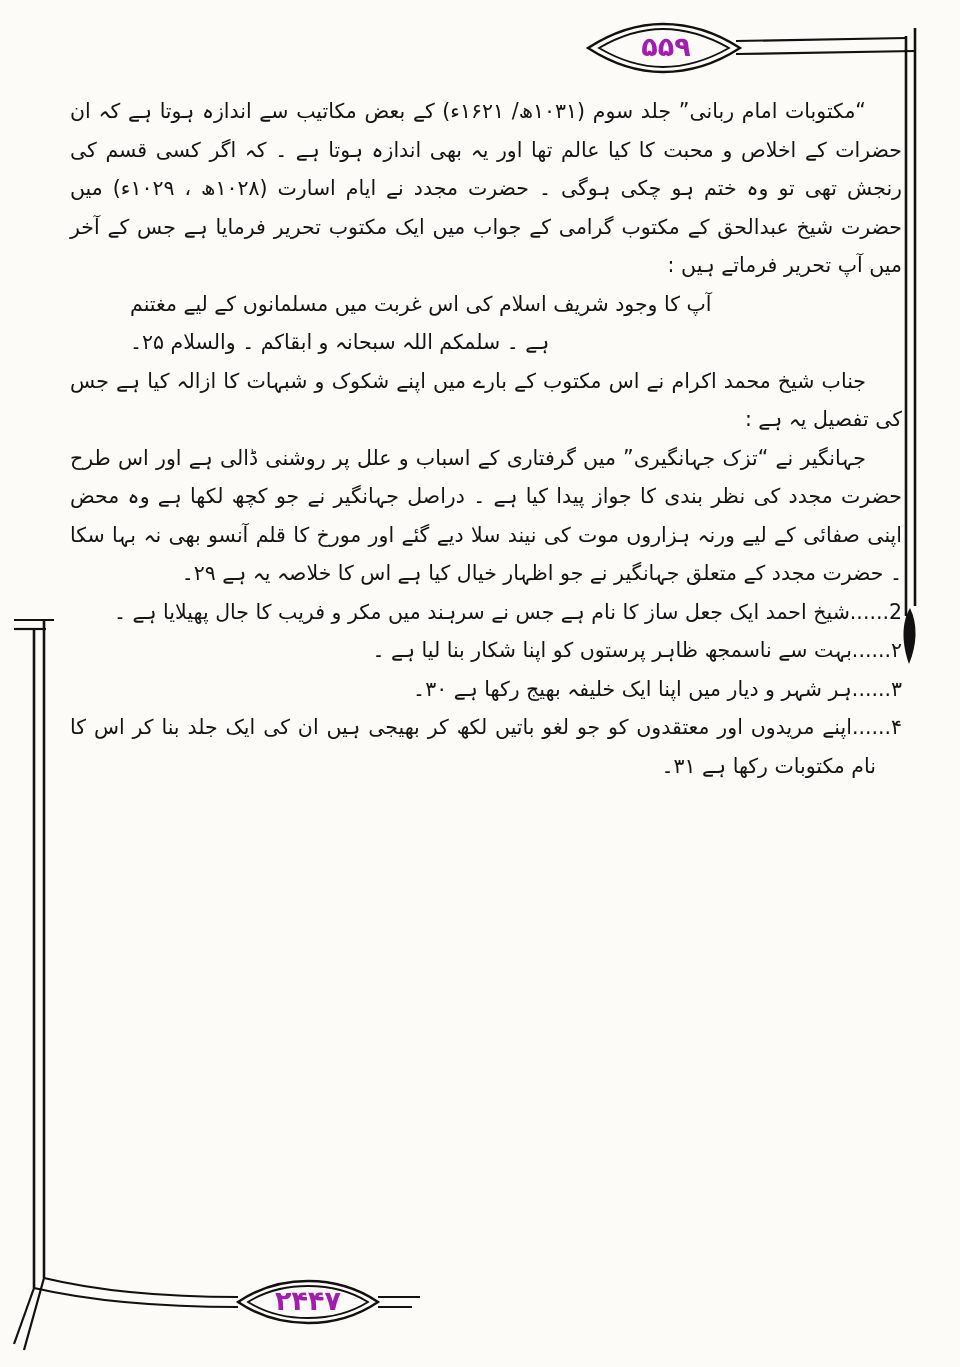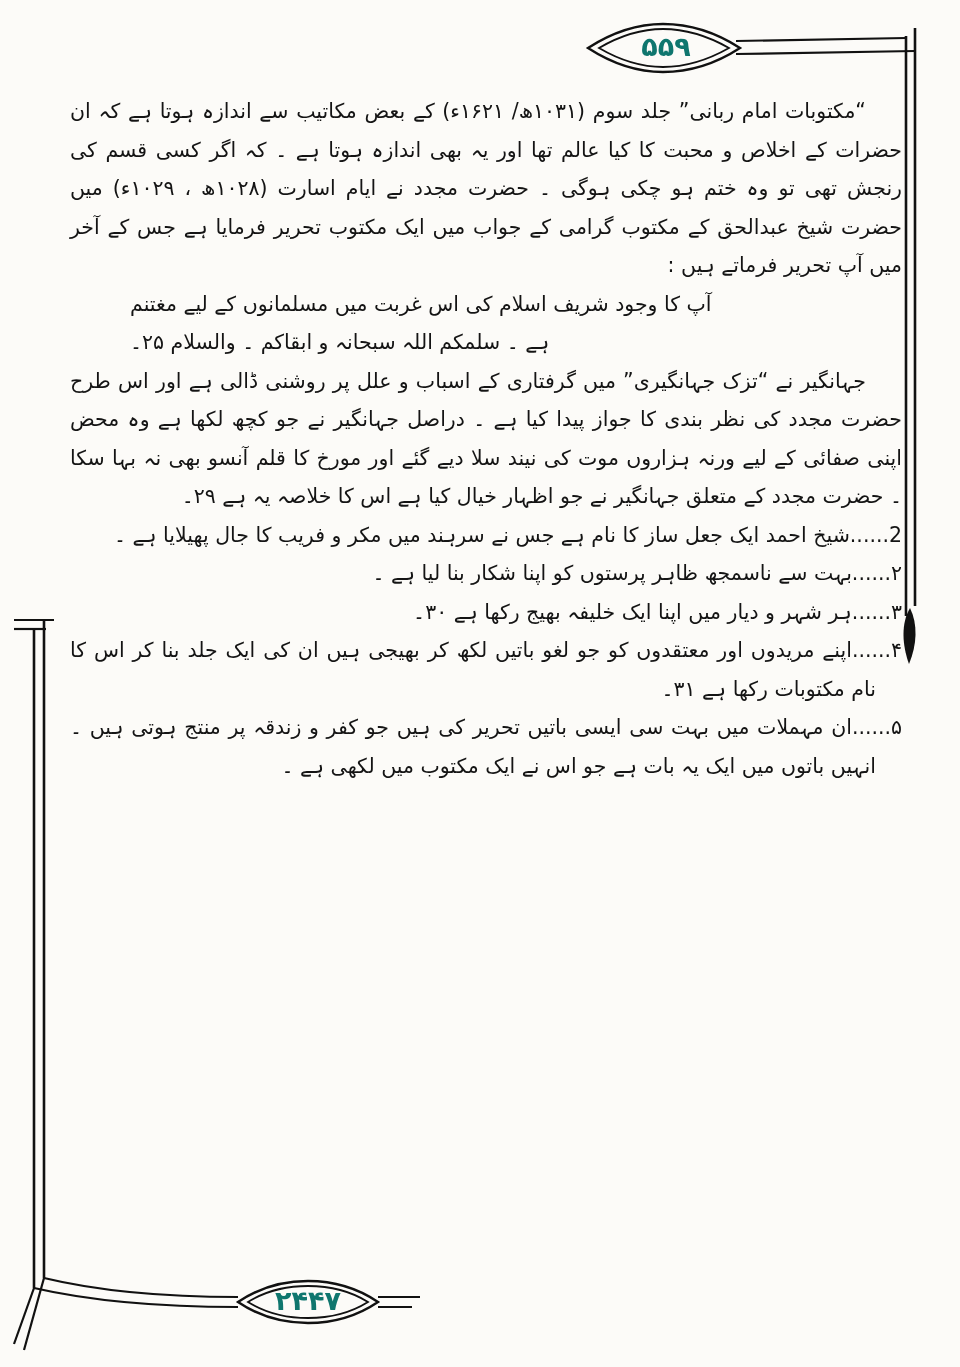--- a/index.html
+++ b/index.html
@@ -25,21 +25,21 @@
     width: 960px;
     height: 1367px;
     pointer-events: none;
   }
   .pagenum {
     position: absolute;
     text-align: center;
     font-weight: bold;
     font-size: 27px;
     letter-spacing: 2px;
-    color: #0f766e;
+    color: #a21caf;
   }
   .pagenum.top {
     left: 596px;
     top: 31px;
     width: 140px;
   }
   .pagenum.bottom {
     left: 240px;
     top: 1285px;
     width: 136px;
@@ -107,24 +107,24 @@
     <line x1="378" y1="1307" x2="412" y2="1307" stroke="#111" stroke-width="2"></line>
   </svg>
 
   <div class="pagenum top">۵۵۹</div>
   <div class="pagenum bottom">۲۴۴۷</div>
 
   <main class="text-block">
     <p class="indent">“مکتوبات امام ربانی” جلد سوم (۱۰۳۱ھ/ ۱۶۲۱ء) کے بعض مکاتیب سے اندازہ ہوتا ہے کہ ان حضرات کے اخلاص و محبت کا کیا عالم تھا اور یہ بھی اندازہ ہوتا ہے ۔ کہ اگر کسی قسم کی رنجش تھی تو وہ ختم ہو چکی ہوگی ۔ حضرت مجدد نے ایام اسارت (۱۰۲۸ھ ، ۱۰۲۹ء) میں حضرت شیخ عبدالحق کے مکتوب گرامی کے جواب میں ایک مکتوب تحریر فرمایا ہے جس کے آخر میں آپ تحریر فرماتے ہیں :</p>
     <p class="quote">آپ کا وجود شریف اسلام کی اس غربت میں مسلمانوں کے لیے مغتنم</p>
     <p class="quote">ہے ۔ سلمکم اللہ سبحانہ و ابقاکم ۔ والسلام ۲۵۔</p>
+    <p class="indent">جناب شیخ محمد اکرام نے اس مکتوب کے بارے میں اپنے شکوک و شبہات کا ازالہ کیا ہے جس کی تفصیل یہ ہے :</p>
 
 
     <p class="indent">جہانگیر نے “تزک جہانگیری” میں گرفتاری کے اسباب و علل پر روشنی ڈالی ہے اور اس طرح حضرت مجدد کی نظر بندی کا جواز پیدا کیا ہے ۔ دراصل جہانگیر نے جو کچھ لکھا ہے وہ محض اپنی صفائی کے لیے ورنہ ہزاروں موت کی نیند سلا دیے گئے اور مورخ کا قلم آنسو بھی نہ بہا سکا ۔ حضرت مجدد کے متعلق جہانگیر نے جو اظہار خیال کیا ہے اس کا خلاصہ یہ ہے ۲۹۔</p>
 
     <p class="list-item">2......شیخ احمد ایک جعل ساز کا نام ہے جس نے سرہند میں مکر و فریب کا جال پھیلایا ہے ۔</p>
     <p class="list-item">۲......بہت سے ناسمجھ ظاہر پرستوں کو اپنا شکار بنا لیا ہے ۔</p>
     <p class="list-item">۳......ہر شہر و دیار میں اپنا ایک خلیفہ بھیج رکھا ہے ۳۰۔</p>
     <p class="list-item">۴......اپنے مریدوں اور معتقدوں کو جو لغو باتیں لکھ کر بھیجی ہیں ان کی ایک جلد بنا کر اس کا نام مکتوبات رکھا ہے ۳۱۔</p>
-    <p class="list-item">۵......ان مہملات میں بہت سی ایسی باتیں تحریر کی ہیں جو کفر و زندقہ پر منتج ہوتی ہیں ۔ انہیں باتوں میں ایک یہ بات ہے جو اس نے ایک مکتوب میں لکھی ہے ۔</p>
   </main>
 
 </div>
 
 </body></html>

